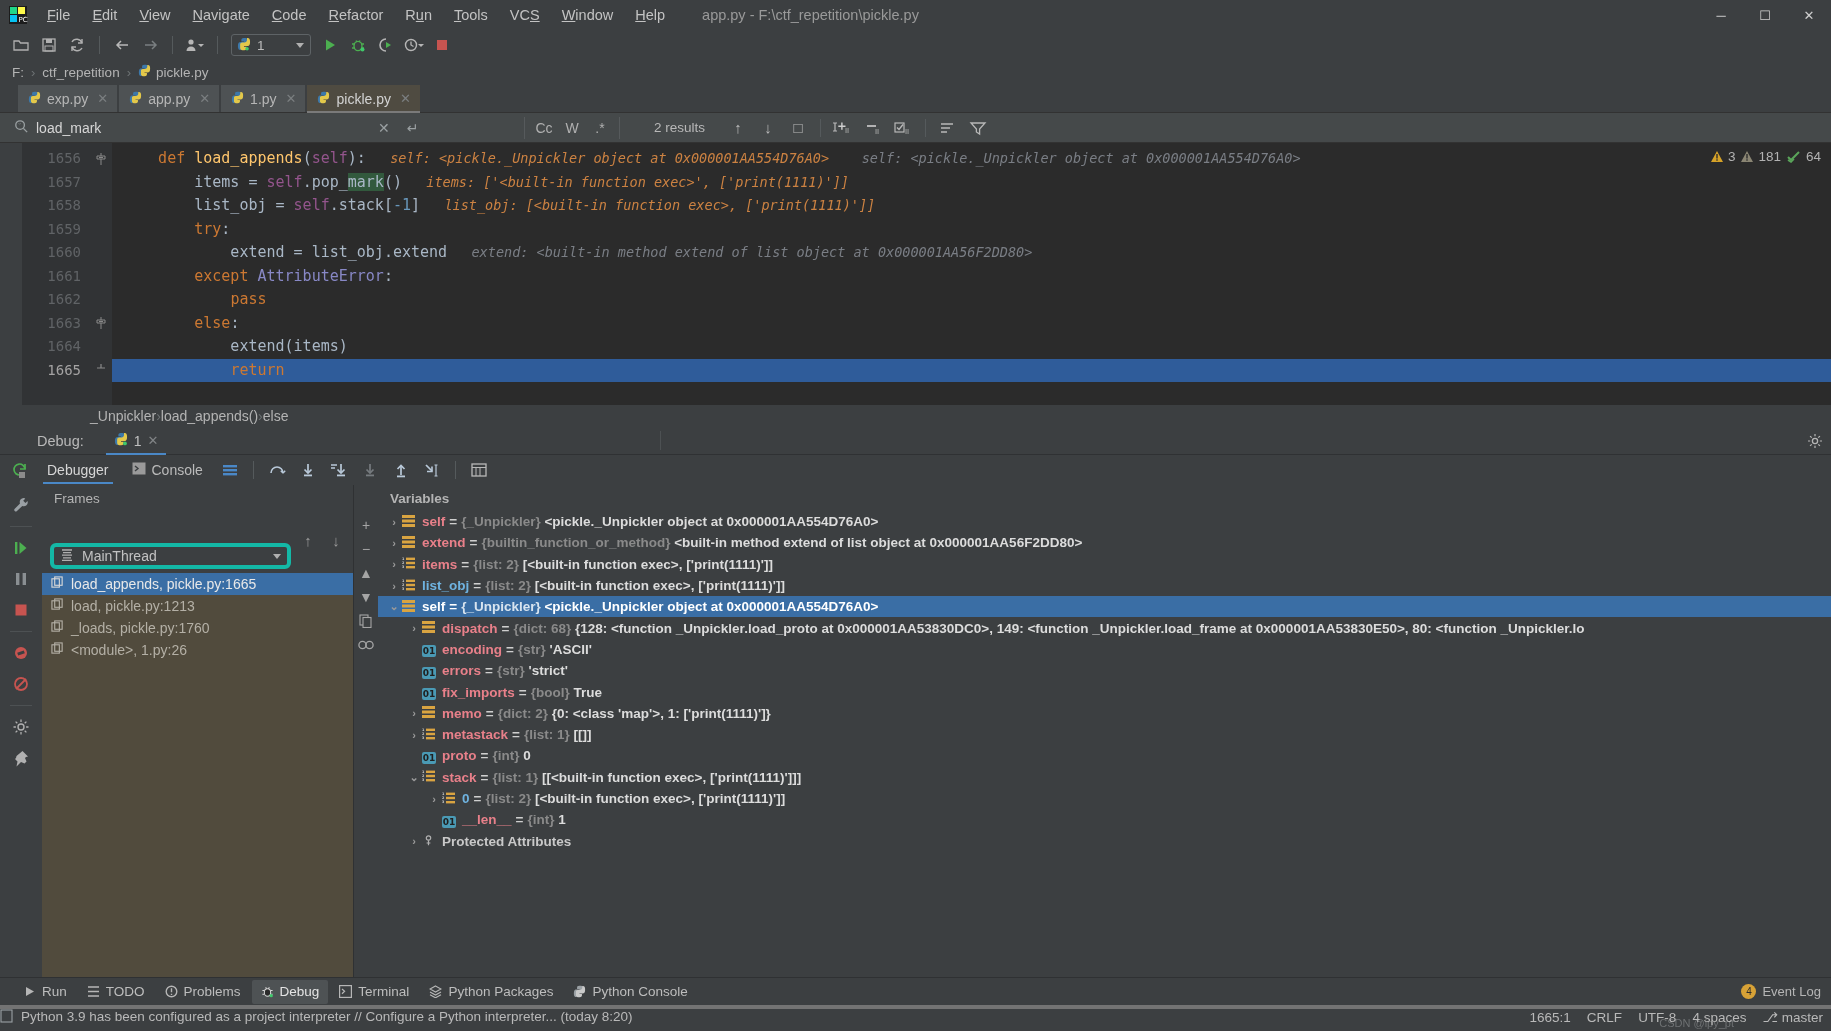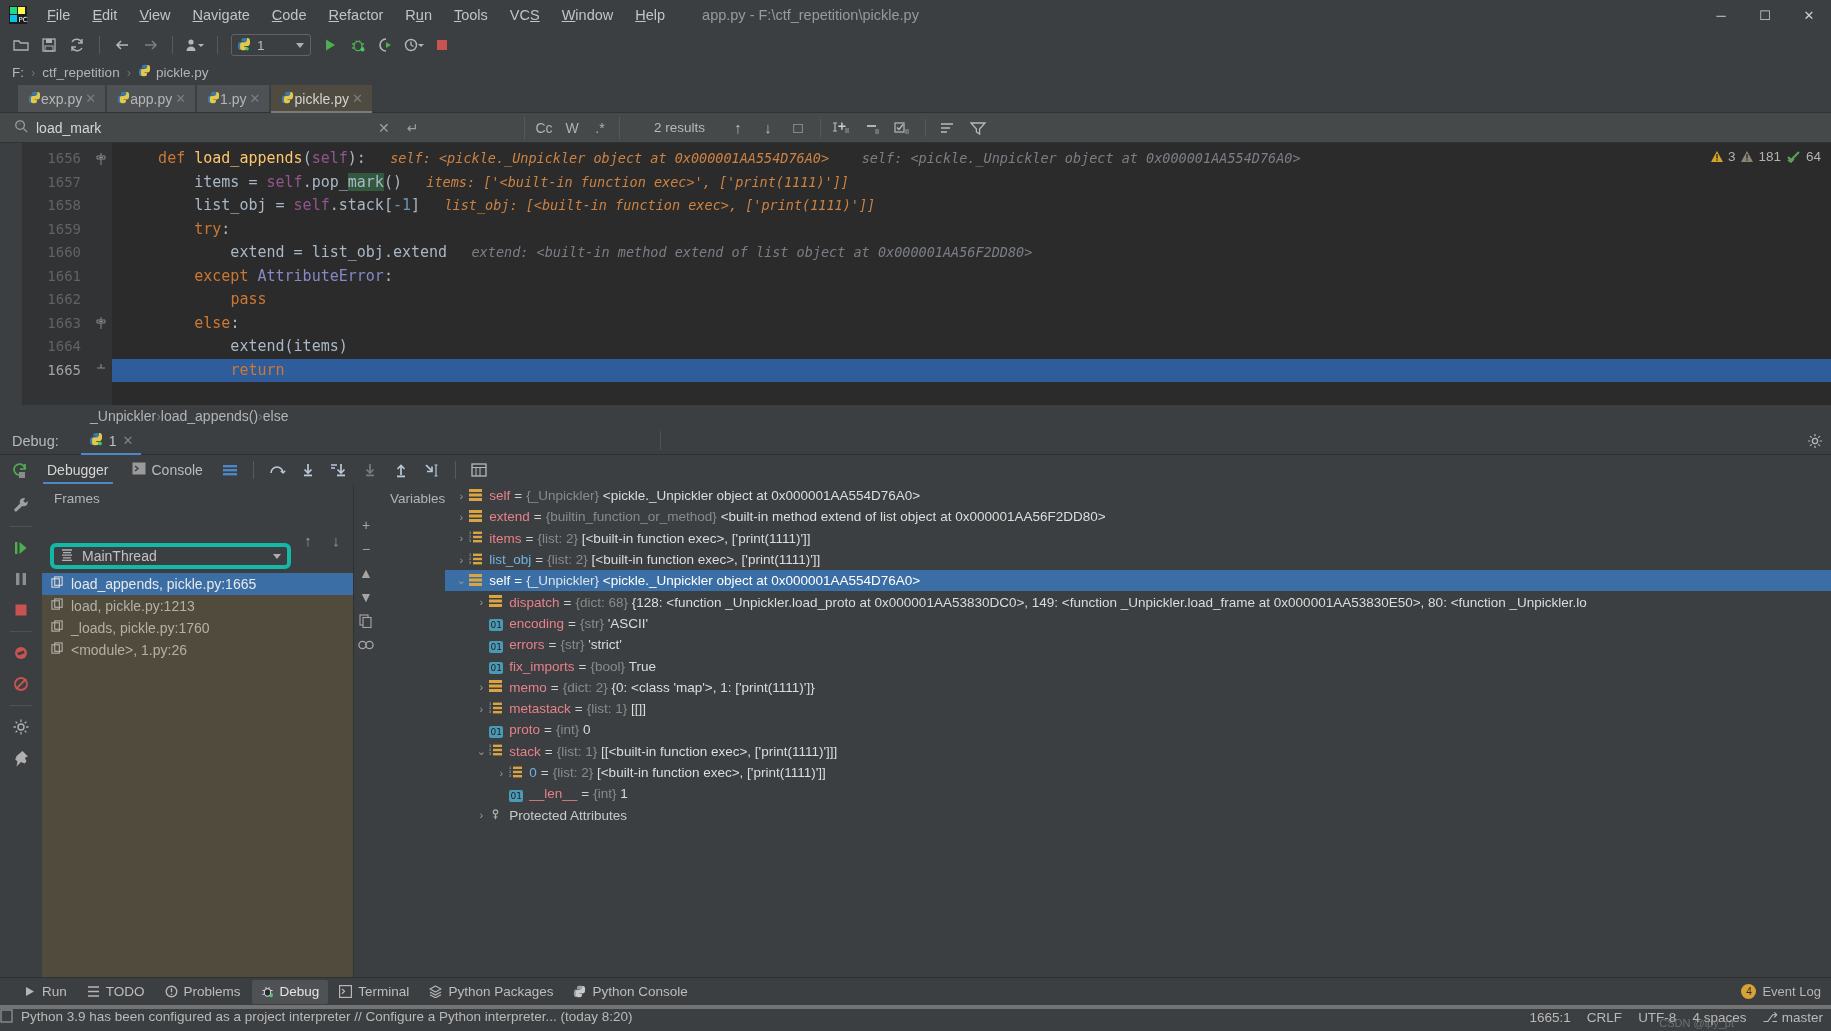--- a/index.html
+++ b/index.html
@@ -34,21 +34,21 @@
   .run-config .rc-label { font-size:13.5px; color:#bbb; }
   .caret-d { width:0;height:0;border-left:4px solid transparent;border-right:4px solid transparent;border-top:5px solid #b0b0b0; margin-left:auto;}
 
   
   .navbar { height:24px; background:#3c3f41; display:flex; align-items:center; padding:0 8px; gap:3px; font-size:13.5px; color:#b4b4b4; flex:0 0 24px;}
   .navbar .crumb { padding:1px 4px; border-radius:2px; display:flex; align-items:center; gap:5px;}
   .navbar .sepchev { color:#6d7274; font-size:13px; }
 
   
   .tabbar { height:29px; background:#3c3f41; display:flex; align-items:flex-end; padding-left:18px; flex:0 0 29px; border-bottom:1px solid #323232;}
-  .tab { height:27px; display:flex; align-items:center; gap:0; padding:0 9px 0 10px; background:#4e5254; margin-right:2px; font-size:14px; color:#b6b6b6; position:relative;}
+  .tab { height:27px; display:flex; align-items:center; gap:6px; padding:0 9px 0 10px; background:#4e5254; margin-right:2px; font-size:14px; color:#b6b6b6; position:relative;}
   .tab.active { background:#4f4b41; color:#d3d3d3; }
   .tab.active::after { content:""; position:absolute; left:0; right:0; bottom:-1px; height:2px; background:#7a7a7a; }
   .tab .x { color:#7b7f81; font-size:13px; margin-left:3px;}
 
   
   .findbar { height:30px; background:#45494a; display:flex; align-items:center; flex:0 0 30px; border-bottom:1px solid #323232;}
   .find-field { flex:0 0 520px; display:flex; align-items:center; gap:7px; padding-left:14px; height:30px;}
   .find-field .magn { color:#9aa0a2; }
   .find-input { background:transparent; border:none; outline:none; color:#d6d6d6; font-size:14px; font-family:"Liberation Sans",sans-serif; width:330px;}
   .fb-ico { color:#9aa0a2; padding:2px 5px; font-size:14px; }
@@ -76,21 +76,21 @@
   .hl { background:#32593d; color:#a9b7c6;}
   .inline-val { color:#cc8242; font-style:italic; font-family:"DejaVu Sans Mono",monospace; font-size:13.5px;margin-top:31px;}
   .inline-val.grey { color:#7a7e85; }
   .insp { position:absolute; right:10px; top:6px; display:flex; align-items:center; gap:5px; font-size:13.5px;}
   .insp .it { display:flex; align-items:center; gap:4px; color:#b2b2b2;}
   .bcrumb-ed { height:22px; background:#3c3f41; display:flex; align-items:center; padding-left:90px; font-size:14px; color:#b4b4b4; flex:0 0 22px;}
   .bcrumb-ed .sep{ color:#6d7274; }
 
   
   .debug-head { height:28px; background:#3c3f41; display:flex; align-items:center; flex:0 0 28px; position:relative; border-bottom:1px solid #2f3133;}
-  .dh-label { padding-left:12px; font-size:14.5px; color:#b9b9b9; }
+  .dh-label { padding-left:37px; font-size:14.5px; color:#b9b9b9; }
   .dh-tab { margin-left:22px; height:28px; display:flex; align-items:center; gap:6px; padding:0 8px; position:relative;font-size:14px;color:#c0c0c0;}
   .dh-tab::after{content:"";position:absolute;left:0;right:0;bottom:0;height:2px;background:#4a88c7;}
   .dh-tab .x{color:#808486;font-size:13px;}
   .dh-right { position:absolute; right:8px; display:flex; align-items:center; gap:10px; color:#b0b0b0;}
   .dh-divider{position:absolute; left:660px; top:4px; bottom:4px; width:1px; background:#4d5153;}
 
   
   .debug-toolbar { height:30px; background:#3c3f41; display:flex; align-items:center; flex:0 0 30px; padding-left:6px; gap:3px;}
   .dtab { height:28px; display:flex; align-items:center; gap:6px; padding:0 10px; font-size:14px; color:#bbb; position:relative;}
   .dtab.active::after{content:"";position:absolute;left:6px;right:6px;bottom:0;height:2px;background:#4a88c7;}
@@ -106,21 +106,21 @@
   .frames-col { width:312px; flex:0 0 312px; display:flex; flex-direction:column; background:#3c3f41; border-right:1px solid #2f3133;}
   .panel-title{height:26px;display:flex;align-items:center;padding-left:12px;font-size:13.5px;color:#b4b4b4;}
   .thread-row{display:flex;align-items:center;gap:6px;padding:0 6px 4px 8px;}
   .thread-sel{flex:1;height:26px;border:4px solid #14b8a6;border-radius:6px;display:flex;align-items:center;gap:8px;padding:0 6px;background:#3c3f41;font-size:14px;color:#c2c2c2;margin-top:32px;}
   .th-arrow{width:22px;height:24px;display:flex;align-items:center;justify-content:center;color:#9a9a9a;font-size:15px;}
   .frames-list{flex:1;background:#514b3d;overflow:hidden;}
   .frame{height:22px;display:flex;align-items:center;gap:7px;padding-left:9px;font-size:14px;color:#b4b0a6;}
   .frame.sel{background:#3a6ea5;color:#e8e8e8;}
   .vars-mid{width:24px;flex:0 0 24px;background:#3c3f41;display:flex;flex-direction:column;align-items:center;padding-top:30px;gap:4px;}
   .vm-btn{width:20px;height:20px;display:flex;align-items:center;justify-content:center;color:#a5a5a5;font-size:14px;border-radius:2px;}
-  .vars-col{flex:1;display:flex;flex-direction:row;background:#3c3f41;min-width:0;}
+  .vars-col{flex:1;display:flex;flex-direction:column;background:#3c3f41;min-width:0;font-weight:bold;}
   .vars-list{flex:1;overflow:hidden;position:relative;}
   .vrow{height:21.3px;display:flex;align-items:center;white-space:nowrap;font-size:13.5px;padding-right:6px;}
   .vrow.sel{background:#3a6ea5;}
   .vchev{width:16px;flex:0 0 16px;text-align:center;color:#9a9a9a;font-size:11px;}
   .vicon{flex:0 0 16px;width:16px;height:14px;margin-right:4px;position:relative;}
   .vname{color:#e8808a;}
   .vname.blue{color:#6fb3e0;text-align:center;}
   .vname.sel{color:#ffffff;}
   .veq{color:#cfcfcf;padding:0 4px;}
   .vtype{color:#8a8a8a;}

